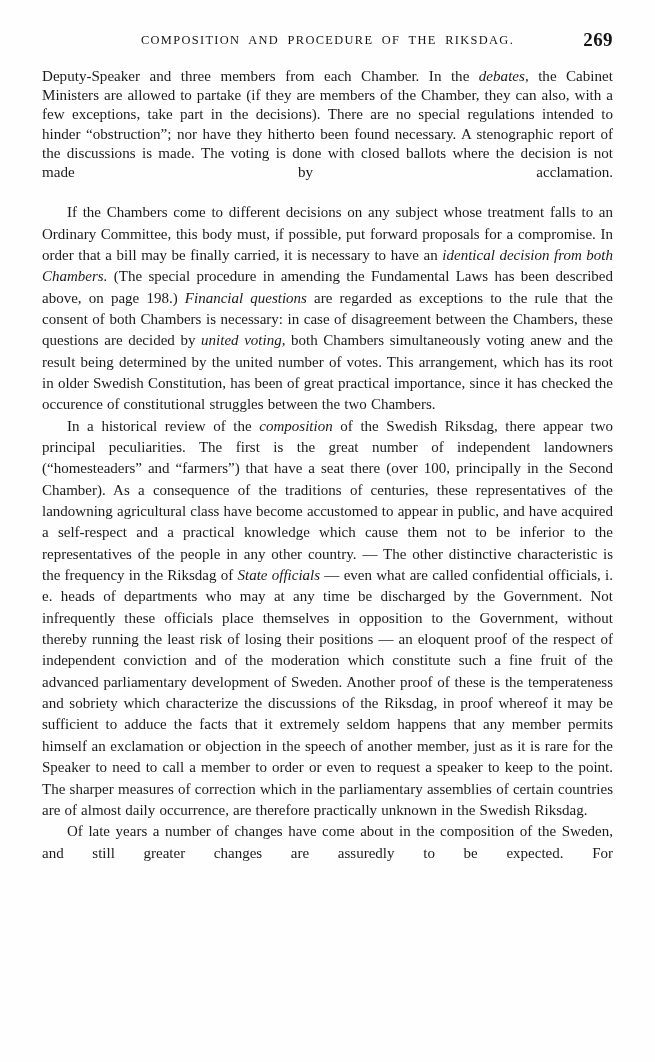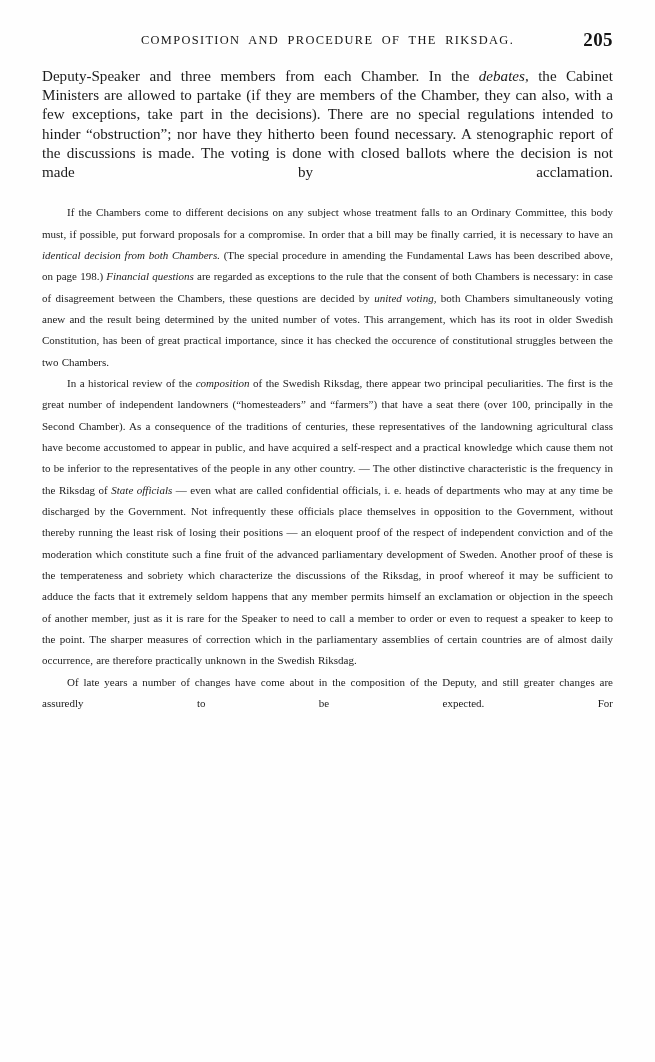--- a/index.html
+++ b/index.html
@@ -55,21 +55,21 @@
   .block-intro {
     margin-top: 4px;
     font-size: 15.1px;
     line-height: 19.2px;
     text-align: justify;
     text-align-last: justify;
     word-spacing: 0.6px;
   }
   .block-body {
     margin-top: 20px;
-    font-size: 11px;
+    font-size: 15px;
     line-height: 21.35px;
     text-align: justify;
     word-spacing: 0.4px;
   }
   .block-body p {
     margin: 0;
     text-indent: 25px;
   }
   .block-body p:last-child {
     text-align-last: justify;
@@ -82,27 +82,27 @@
   }
 </style>
 </head>
 <body>
 
 <div class="page">
   <div class="content">
 
     <div class="runhead">
       <div class="runhead-title">COMPOSITION AND PROCEDURE OF THE RIKSDAG.</div>
-      <div class="runhead-folio">205</div>
+      <div class="runhead-folio">269</div>
     </div>
 
     <div class="block-intro">
       <div><span>Deputy-Speaker and three members from each Chamber. In the </span><i>debates</i><span>, the Cabinet Ministers are allowed to partake (if they are members of the Chamber, they can also, with a few exceptions, take part in the decisions). There are no special regulations intended to hinder “obstruction”; nor have they hitherto been found necessary. A stenographic report of the discussions is made. The voting is done with closed ballots where the decision is not made by acclamation.</span></div>
     </div>
 
     <div class="block-body">
         <p><span>If the Chambers come to different decisions on any subject whose treatment falls to an Ordinary Committee, this body must, if possible, put forward proposals for a compromise. In order that a bill may be finally carried, it is necessary to have an </span><i>identical decision from both Chambers.</i><span> (The special procedure in amending the Fundamental Laws has been described above, on page 198.) </span><i>Financial questions</i><span> are regarded as exceptions to the rule that the consent of both Chambers is necessary: in case of disagreement between the Chambers, these questions are decided by </span><i>united voting,</i><span> both Chambers simultaneously voting anew and the result being determined by the united number of votes. This arrangement, which has its root in older Swedish Constitution, has been of great practical importance, since it has checked the occurence of constitutional struggles between the two Chambers.</span></p>
         <p><span>In a historical review of the </span><i>composition</i><span> of the Swedish Riksdag, there appear two principal peculiarities. The first is the great number of independent landowners (“homesteaders” and “farmers”) that have a seat there (over 100, principally in the Second Chamber). As a consequence of the traditions of centuries, these representatives of the landowning agricultural class have become accustomed to appear in public, and have acquired a self-respect and a practical knowledge which cause them not to be inferior to the representatives of the people in any other country. — The other distinctive characteristic is the frequency in the Riksdag of </span><i>State officials</i><span> — even what are called confidential officials, i. e. heads of departments who may at any time be discharged by the Government. Not infrequently these officials place themselves in opposition to the Government, without thereby running the least risk of losing their positions — an eloquent proof of the respect of independent conviction and of the moderation which constitute such a fine fruit of the advanced parliamentary development of Sweden. Another proof of these is the temperateness and sobriety which characterize the discussions of the Riksdag, in proof whereof it may be sufficient to adduce the facts that it extremely seldom happens that any member permits himself an exclamation or objection in the speech of another member, just as it is rare for the Speaker to need to call a member to order or even to request a speaker to keep to the point. The sharper measures of correction which in the parliamentary assemblies of certain countries are of almost daily occurrence, are therefore practically unknown in the Swedish Riksdag.</span></p>
-        <p><span>Of late years a number of changes have come about in the composition of the Deputy, and still greater changes are assuredly to be expected. For</span></p>
+        <p><span>Of late years a number of changes have come about in the composition of the Sweden, and still greater changes are assuredly to be expected. For</span></p>
       </div>
 
   </div>
 </div>
 
 </body></html>

